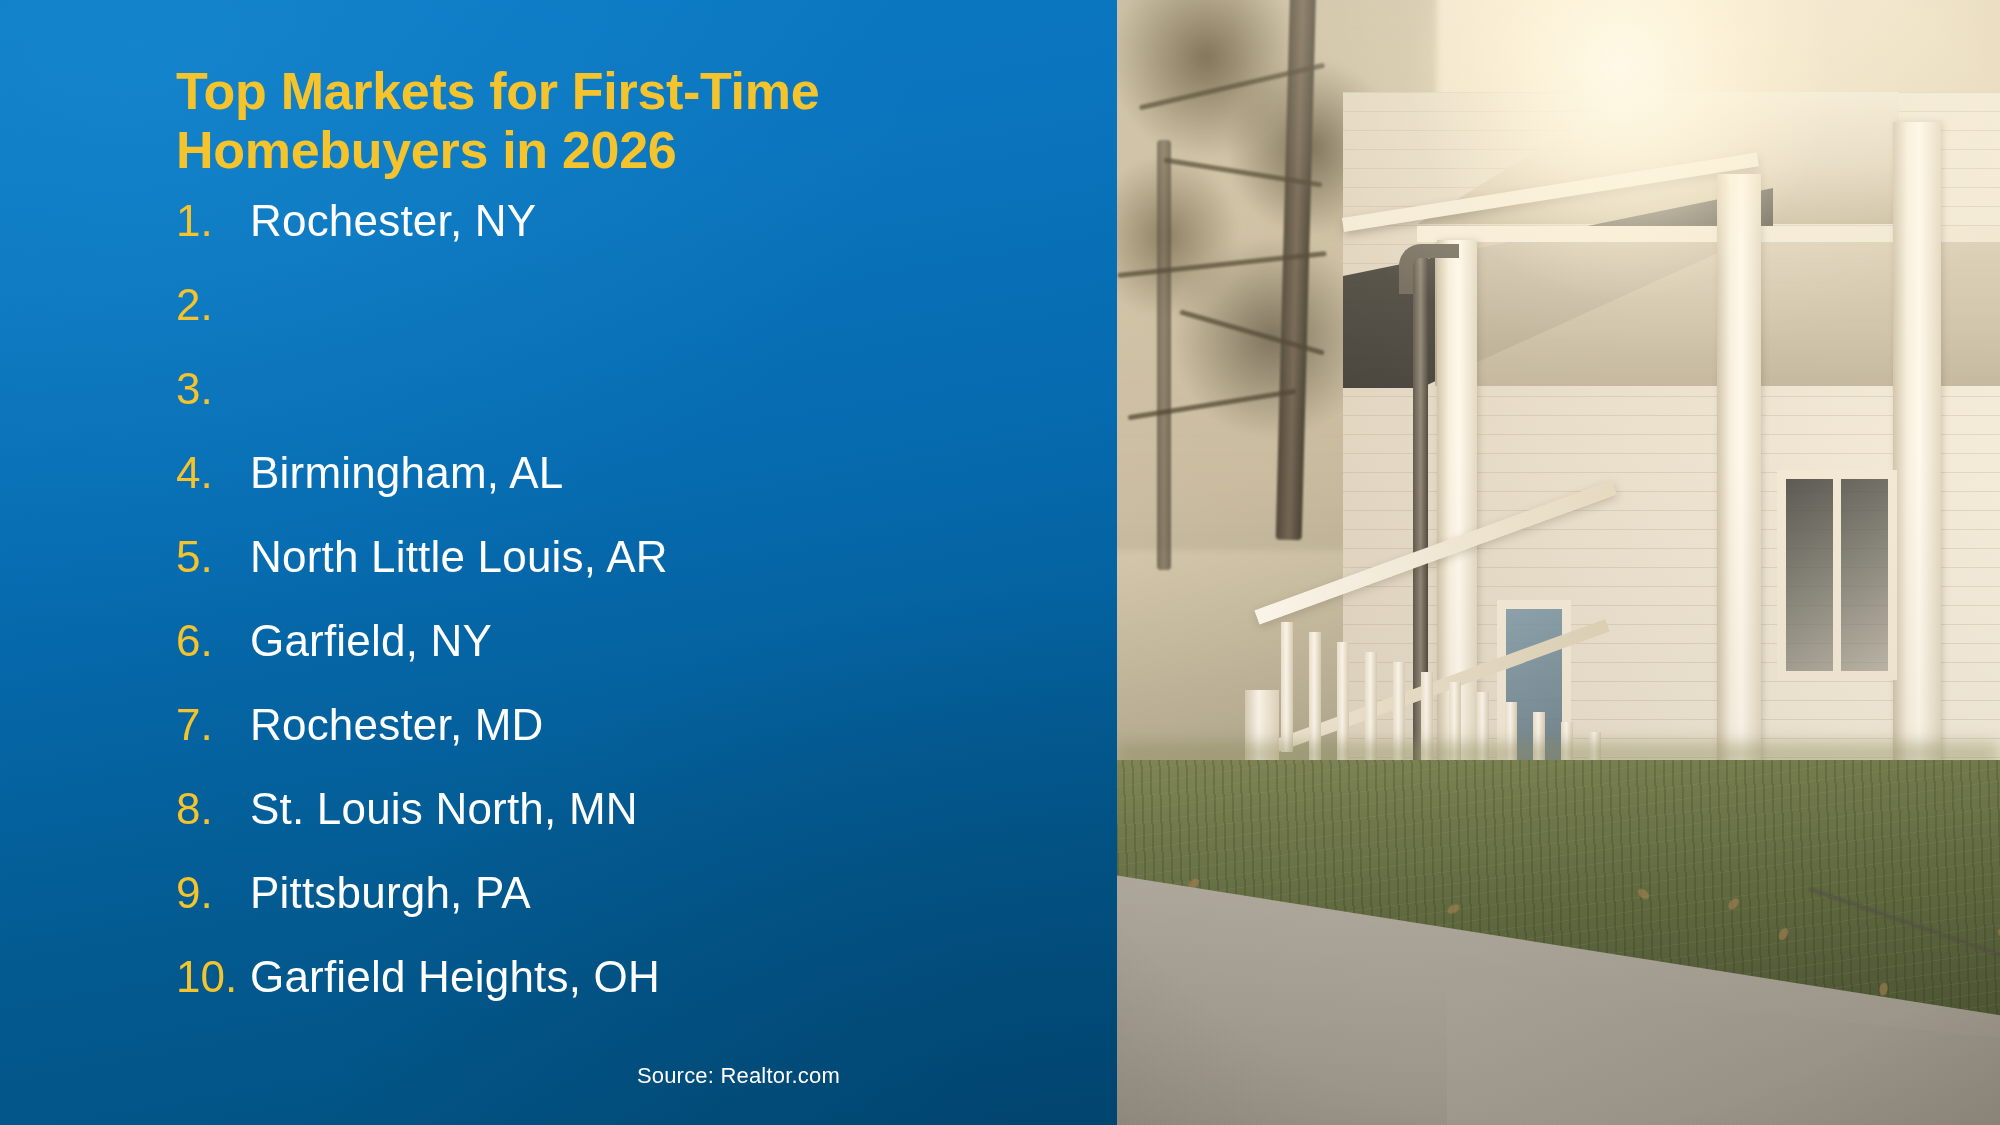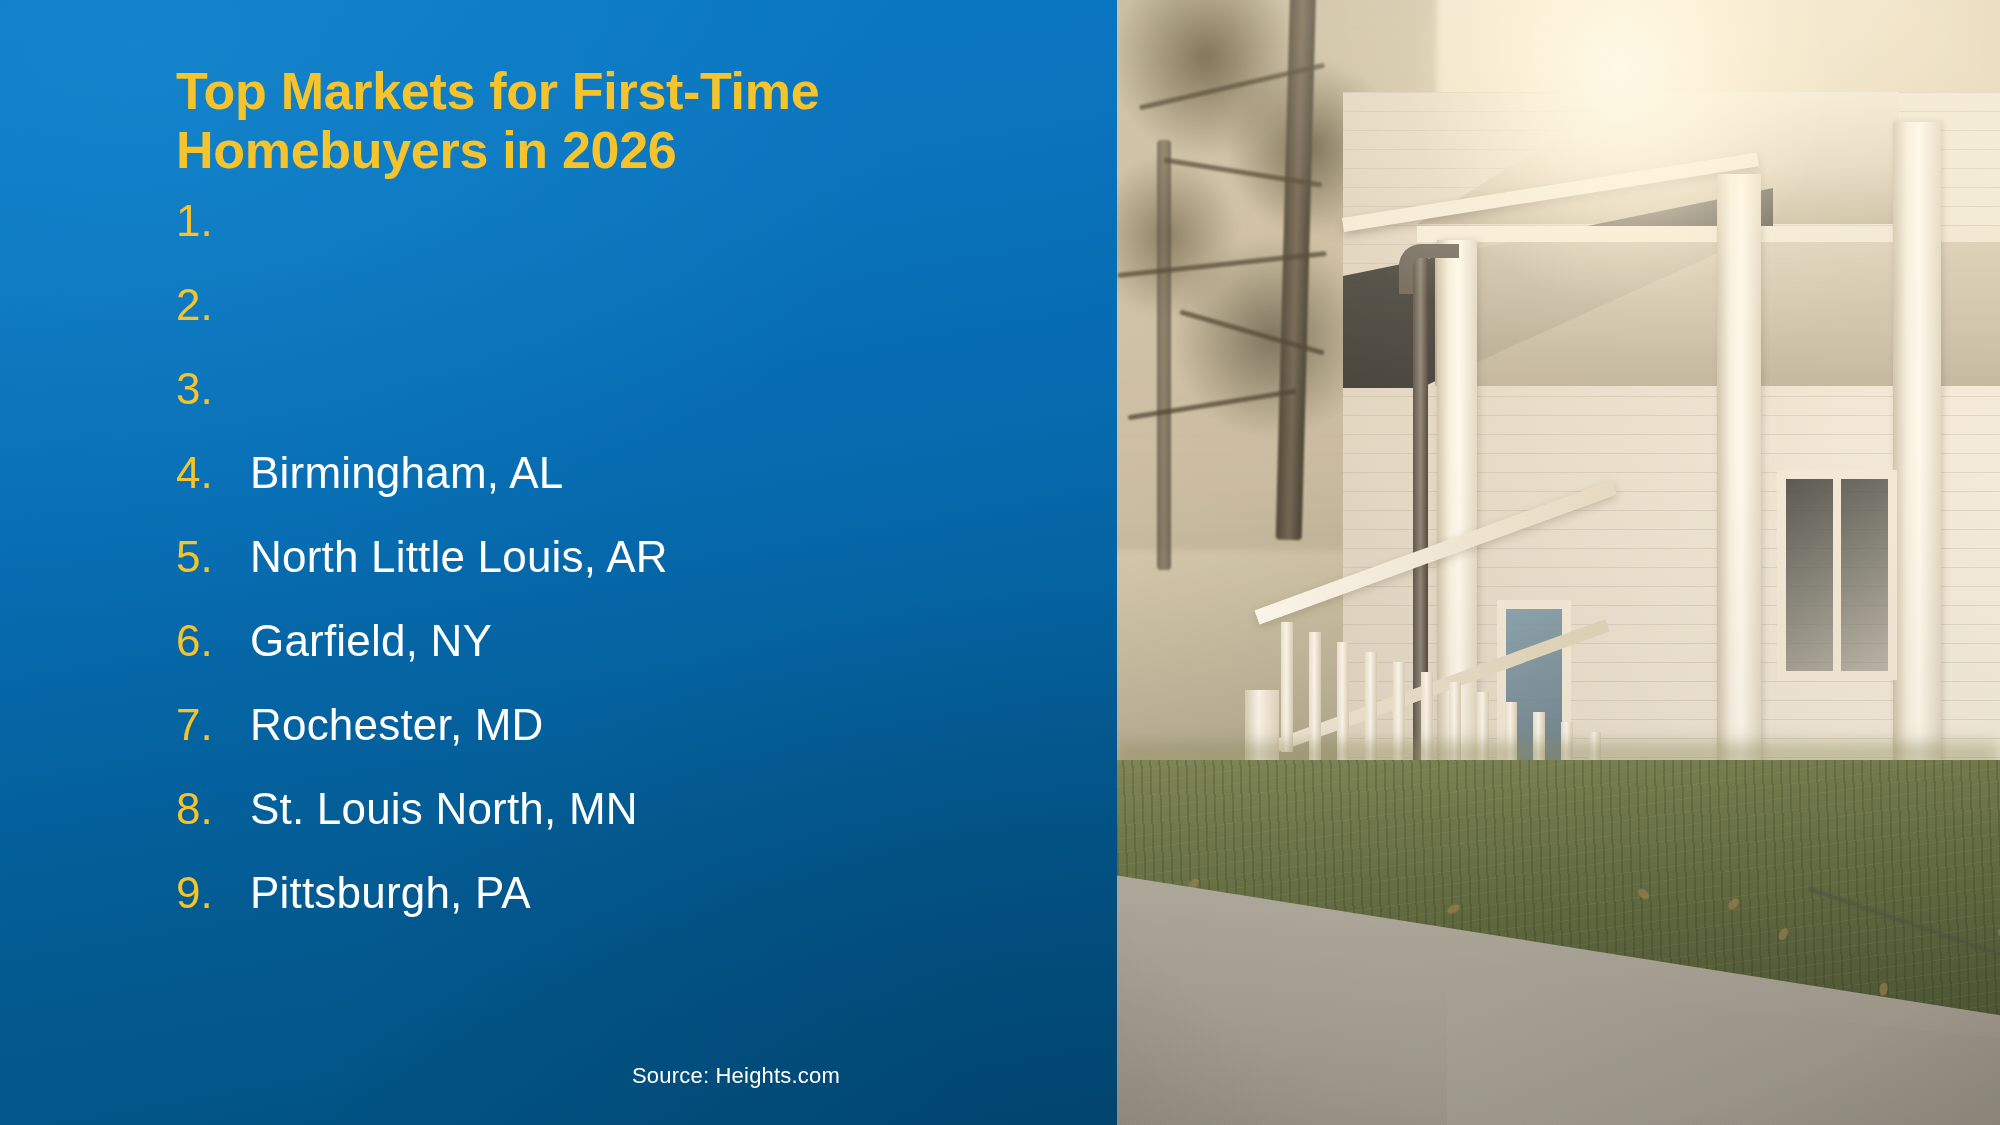--- a/index.html
+++ b/index.html
@@ -312,20 +312,21 @@
   <div class="panel">
     <div class="panel-inner">
 
       <h1 class="title">Top Markets for First-Time
 Homebuyers in 2026</h1>
 
       <ul class="market-list">
 
         <li class="market-row">
           <span class="rank">1.</span>
+          <span class="city">Rochester, NY</span>
         </li>
 
         <li class="market-row">
           <span class="rank">2.</span>
         </li>
 
         <li class="market-row">
           <span class="rank">3.</span>
         </li>
 
@@ -352,25 +353,29 @@
         <li class="market-row">
           <span class="rank">8.</span>
           <span class="city">St. Louis North, MN</span>
         </li>
 
         <li class="market-row">
           <span class="rank">9.</span>
           <span class="city">Pittsburgh, PA</span>
         </li>
 
+        <li class="market-row">
+          <span class="rank">10.</span>
+          <span class="city">Garfield Heights, OH</span>
+        </li>
 
       </ul>
     </div>
 
-    <div class="source">Source: Heights.com</div>
+    <div class="source">Source: Realtor.com</div>
   </div>
 
   <div class="photo">
 
     <div class="ph sky"></div>
 
     <div class="ph trees"></div>
     <div class="ph trunk t1"></div>
     <div class="ph trunk t2"></div>
     <div class="ph branch b1"></div>

